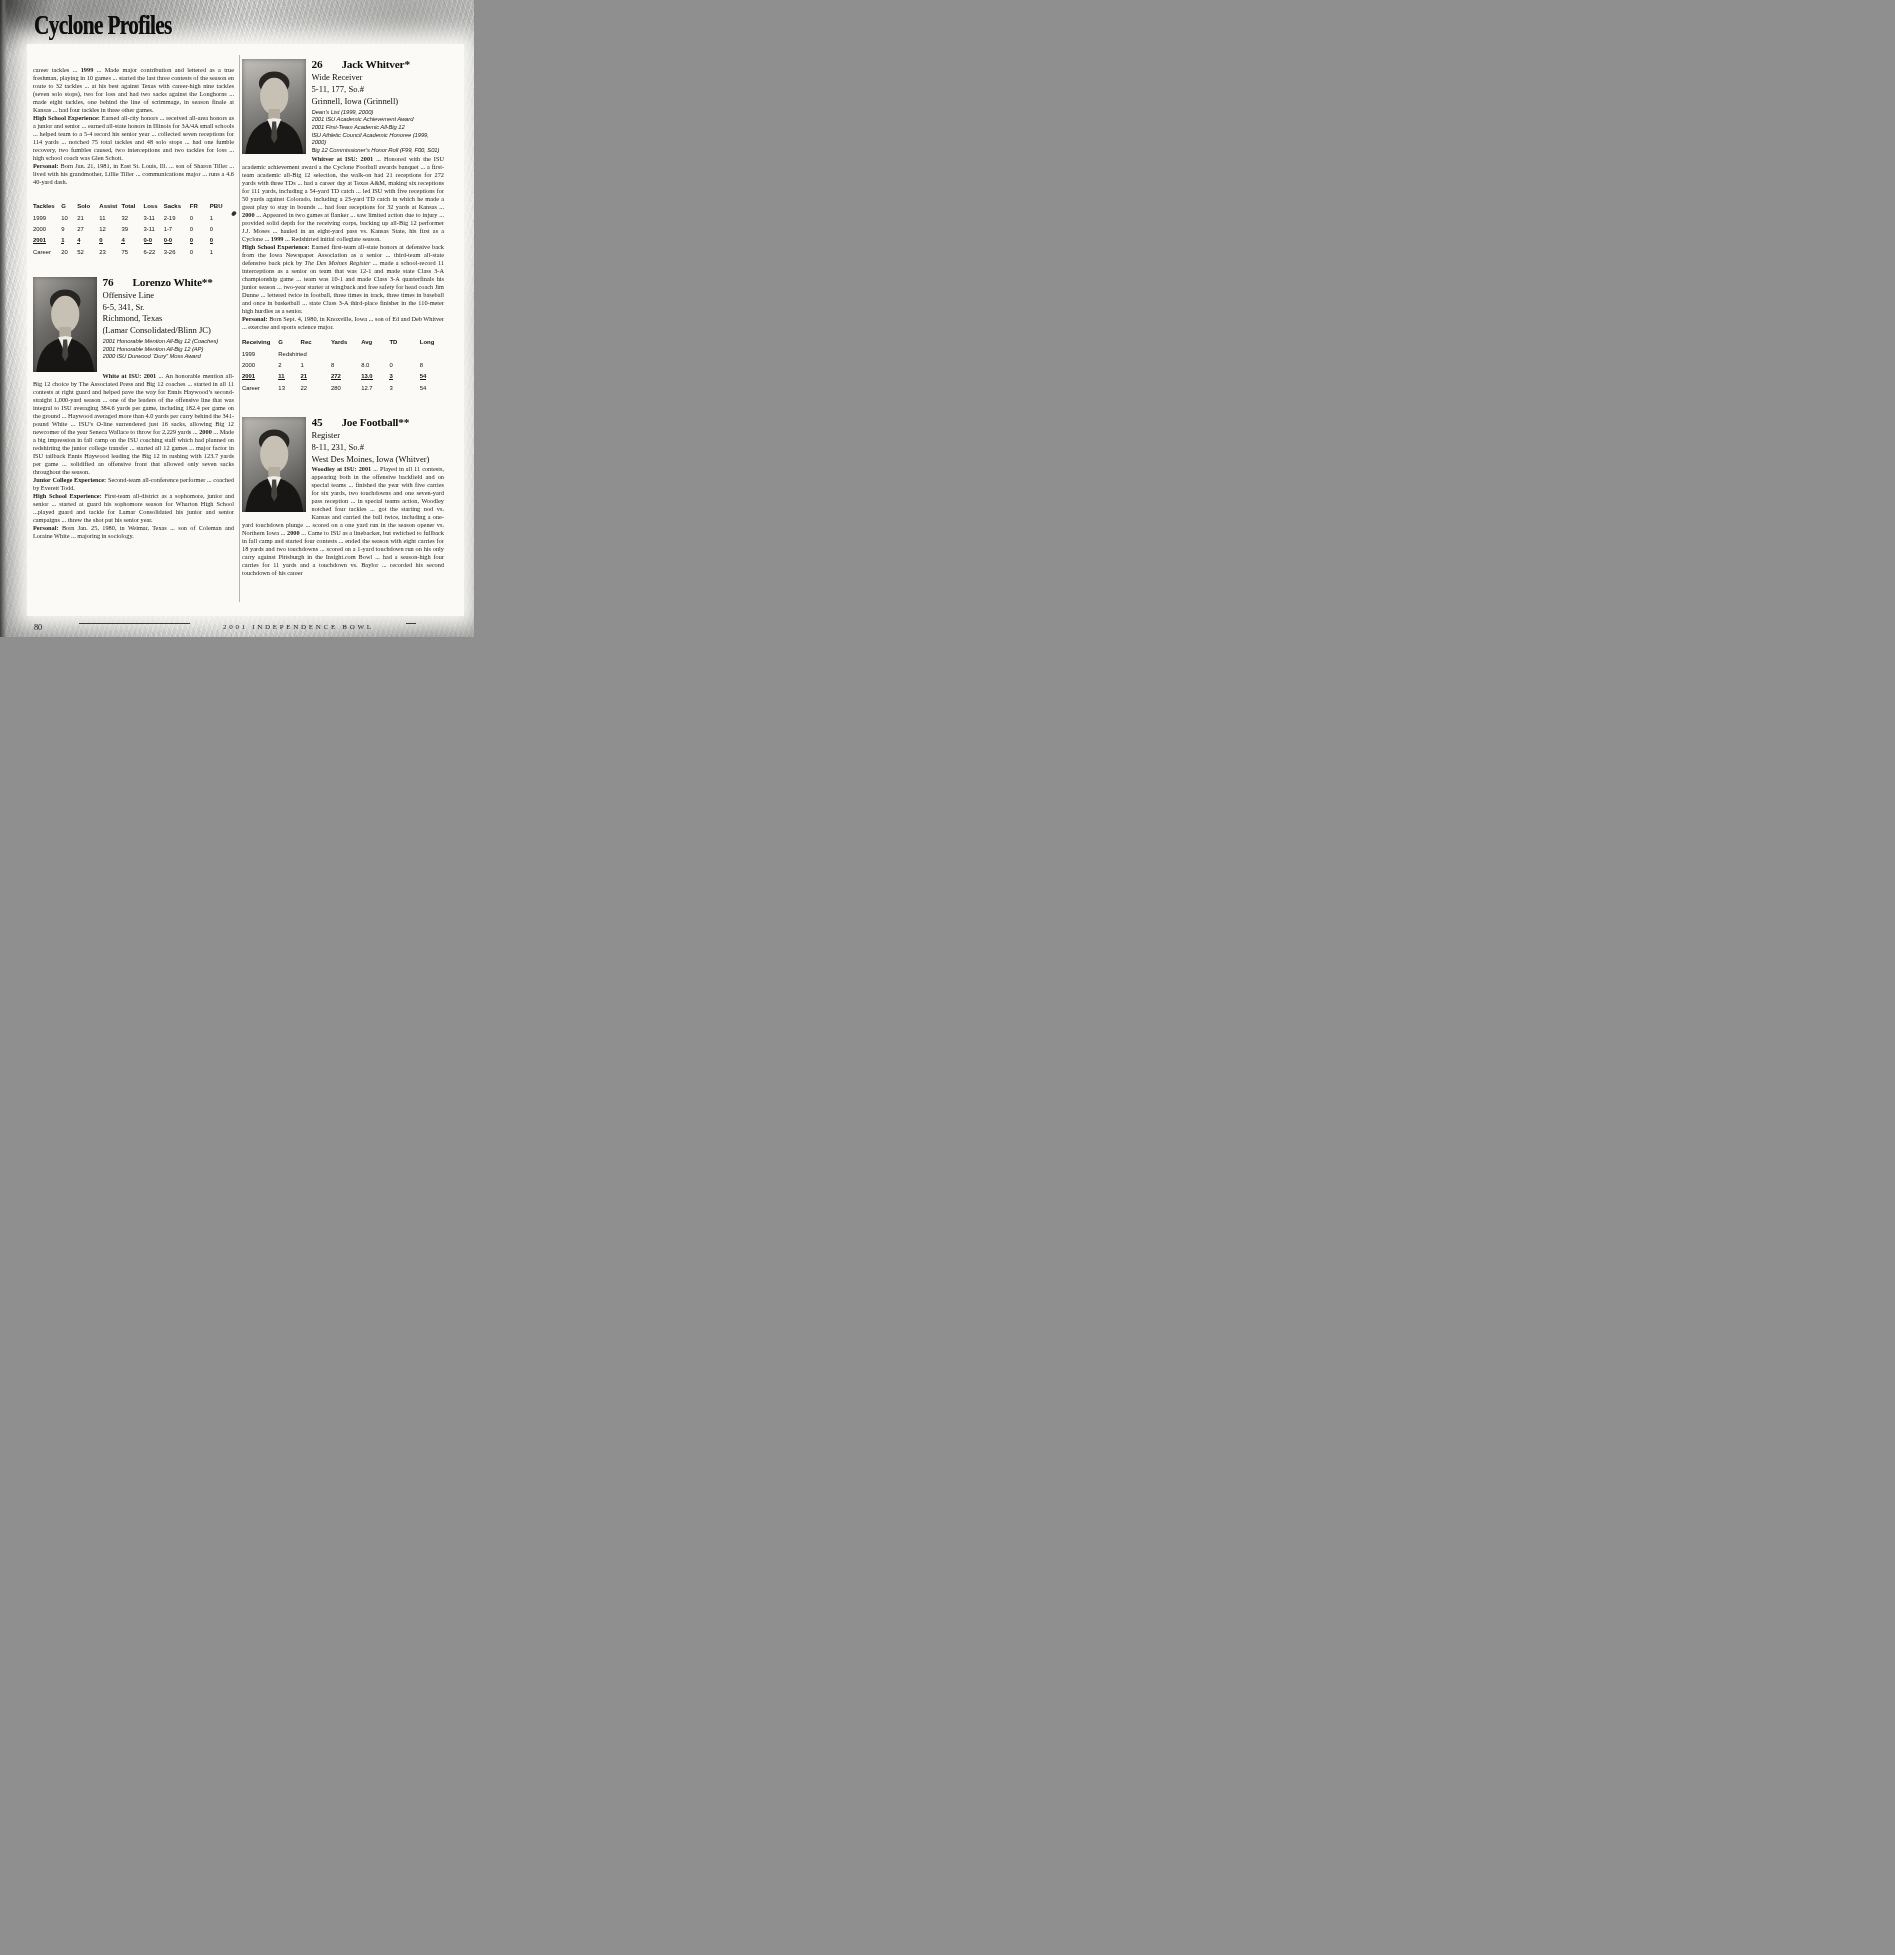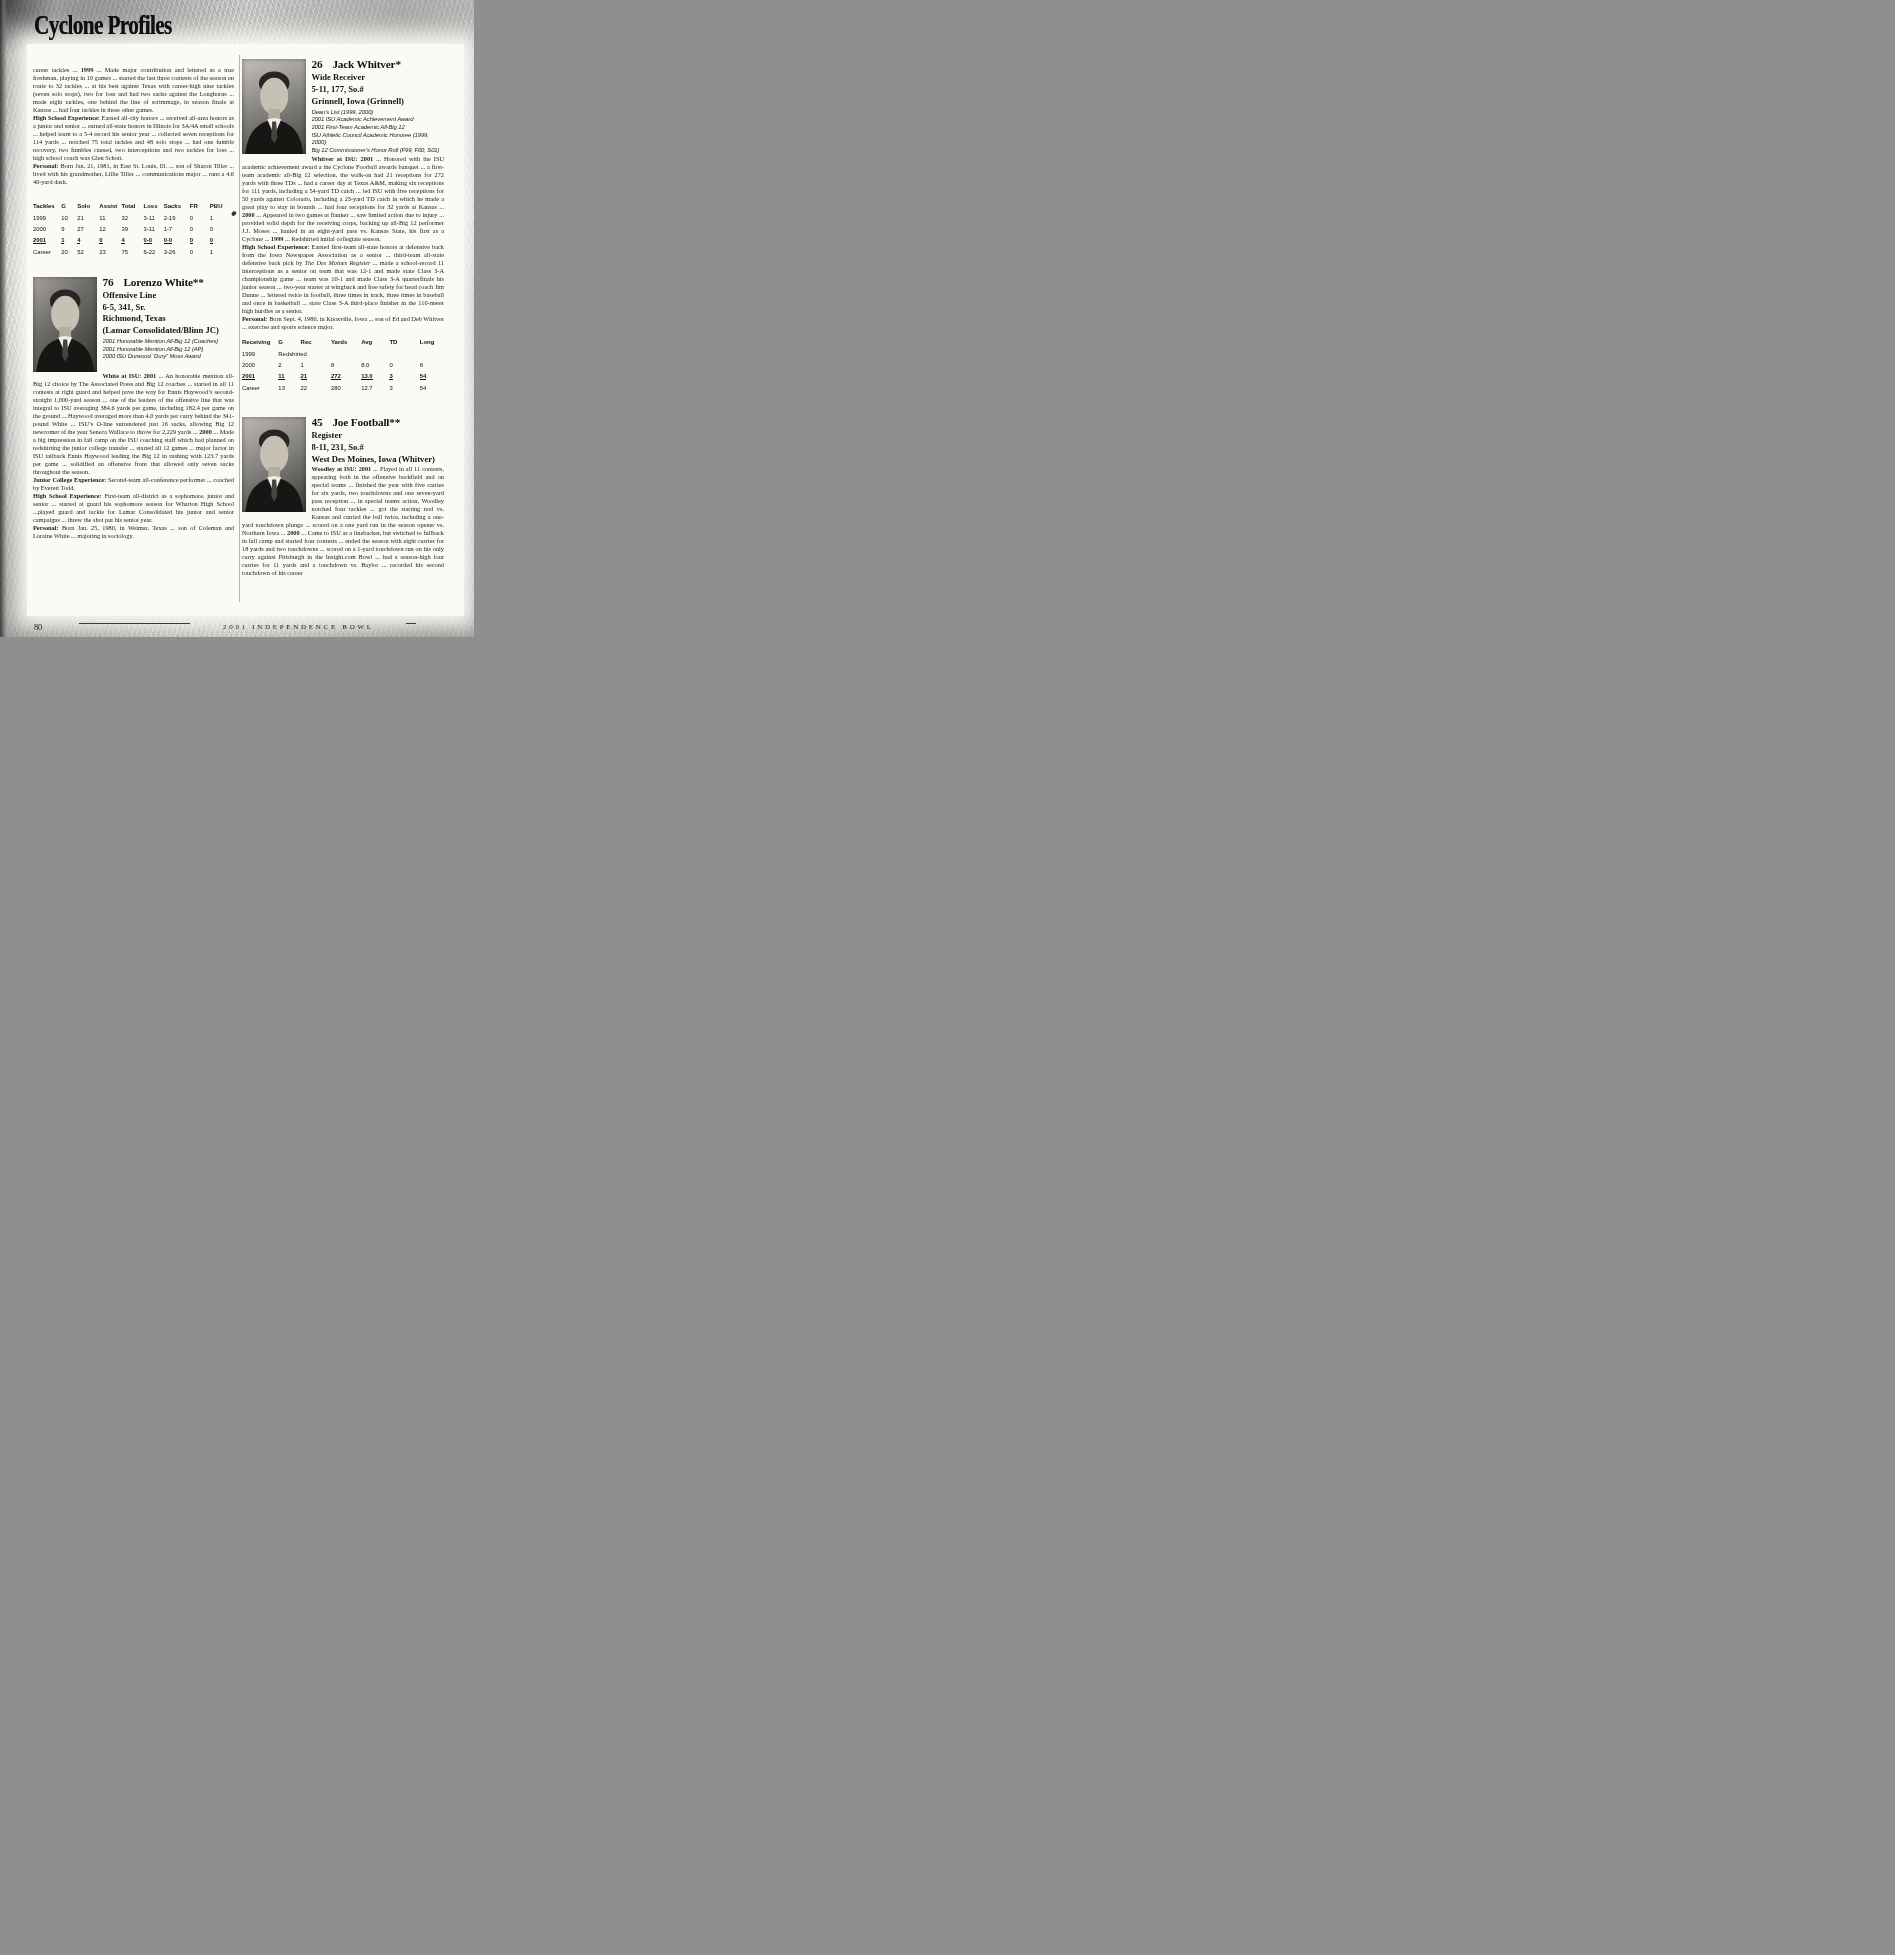--- a/index.html
+++ b/index.html
@@ -45,22 +45,22 @@
   .photo{float:left;width:64px;height:95px;margin:1.2px 5.5px 2.3px 0;
     box-shadow:inset 0 0 5.5px rgba(0,0,0,.4);}
   .photo svg{display:block;width:100%;height:100%;}
   .photo-a{background:linear-gradient(160deg,#c4c1bc,#8a8884 45%,#45443f);}
   .photo-b{background:linear-gradient(135deg,#a8a5a0,#6e6c69 40%,#35342f);}
   .photo-c{background:linear-gradient(150deg,#bdbab5,#7f7d79 50%,#3b3a36);}
   .phead{overflow:hidden;}
   .phead-tall{min-height:96px;}
   .pname{font-size:11.3px;font-weight:700;letter-spacing:-0.2px;color:#101010;
     margin:0 0 2.3px 0;white-space:nowrap;}
-  .pnum{margin-right:10px;}
-  .sub{font-size:8.6px;line-height:11.7px;font-weight:700;color:#121212;}
+  .pnum{margin-right:19px;}
+  .sub{font-size:8.6px;line-height:11.7px;font-weight:400;color:#121212;}
   .honors{margin-top:1.2px;}
   .honor-line{font-family:"Liberation Sans", sans-serif;font-style:italic;
     font-size:5.9px;line-height:7.7px;letter-spacing:-0.1px;color:#1c1c1c;}
   .ink-mark{position:absolute;left:232px;top:211px;width:3.5px;height:4.7px;
     background:#1d1b18;border-radius:55% 40% 60% 50%;transform:rotate(38deg);opacity:.9;}
   .footer{position:absolute;left:34px;top:623px;width:428px;display:flex;
     gap:31px;}
   .pageno{font-size:8.2px;color:#161616;margin-right:5.5px;}
   .fline{height:0;border-top:0.8px solid #3b3b3b;}
   .fline-a{width:111px;margin-right:2.3px;}

